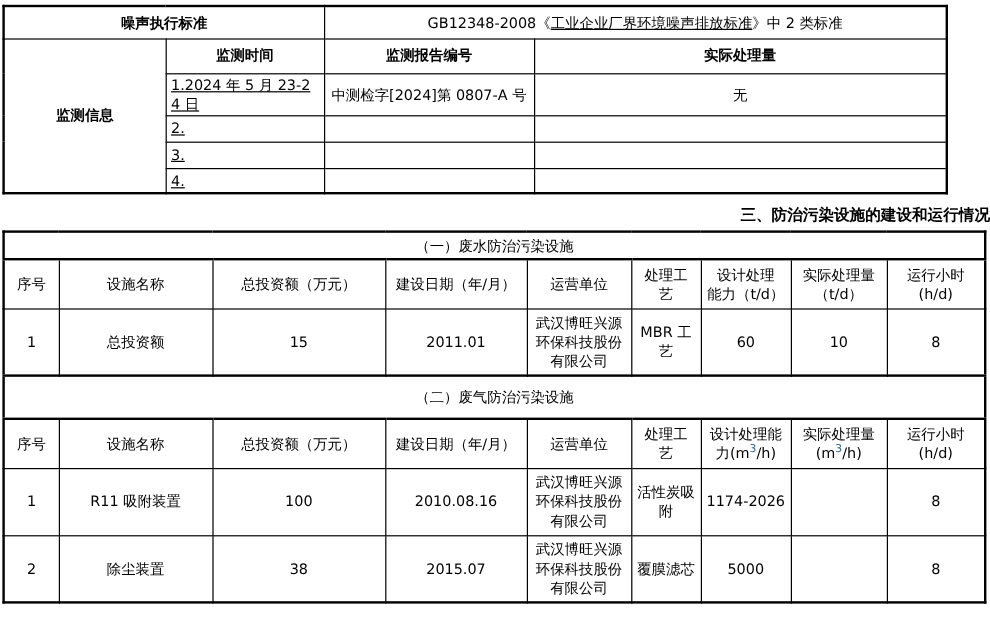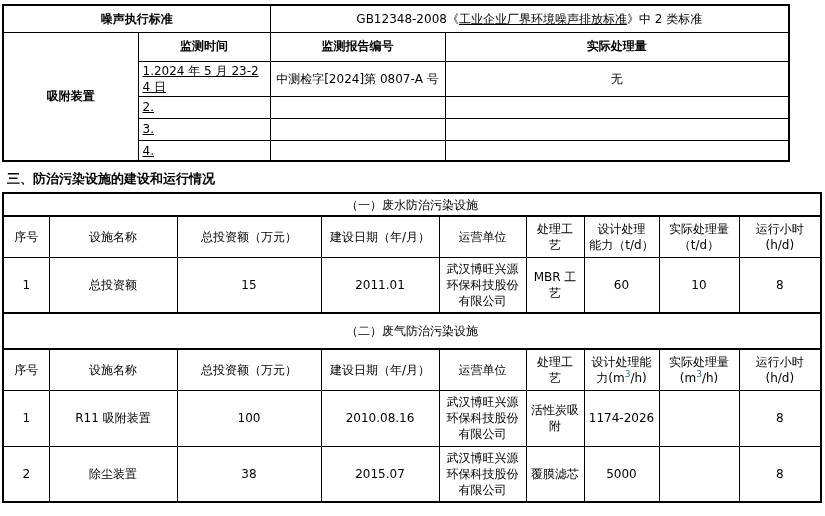--- a/index.html
+++ b/index.html
@@ -14,40 +14,40 @@
     vertical-align:middle; padding:1px 4px; overflow:hidden;
     white-space:pre-line; line-height:1.35; word-break:break-all;
   }
   .t1 { width:786px; margin:4px 0 0 2px; border:2px solid #000;padding-left:44px; }
   .t2 { width:818px; margin:4px 17px 0 2px; border:2px solid #000; }
   .bold { font-weight:bold; }
   .ta-l { text-align:left;text-decoration:underline; }
   .u { text-decoration:underline; }
   sup.sq { font-size:9px; line-height:0; }
   .thick-top td { border-top:2px solid #000; }
-  .sec-title { font-weight:bold; font-size:13px; margin:8px 0 2px 7px; }
+  .sec-title { font-weight:bold; font-size:13px; margin:8px 0 2px 7px;text-align:right; }
   .hdr { font-size:12px; }
 </style>
 </head>
 <body>
 
 <table class="t1">
   <colgroup>
       <col style="width:135px">
       <col style="width:132px">
       <col style="width:175px">
       <col style="width:344px">
     </colgroup>
   <tbody>
       <tr style="height:27px">
     <td colspan="2" class="bold">噪声执行标准</td>
     <td colspan="2"><span>GB12348-2008《</span><span class="u">工业企业厂界环境噪声排放标准</span><span>》中 2 类标准</span></td>
   </tr>
   <tr style="height:29px">
-    <td rowspan="5" class="bold">吸附装置</td>
+    <td rowspan="5" class="bold">监测信息</td>
     <td class="bold">监测时间</td>
     <td class="bold">监测报告编号</td>
     <td class="bold">实际处理量</td>
   </tr>
   <tr style="height:25px">
     <td class="ta-l">1.2024 年 5 月 23-24 日</td>
     <td>中测检字[2024]第 0807-A 号</td>
     <td>无</td>
   </tr>
   <tr style="height:22px">

